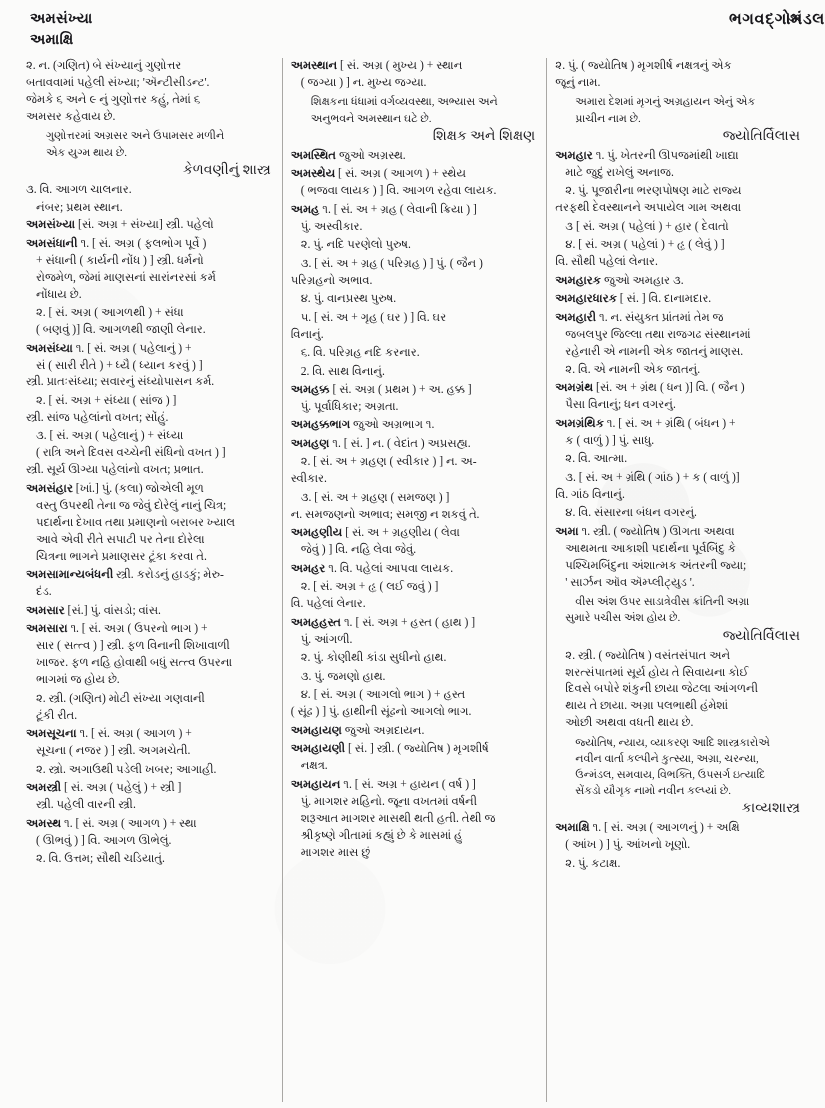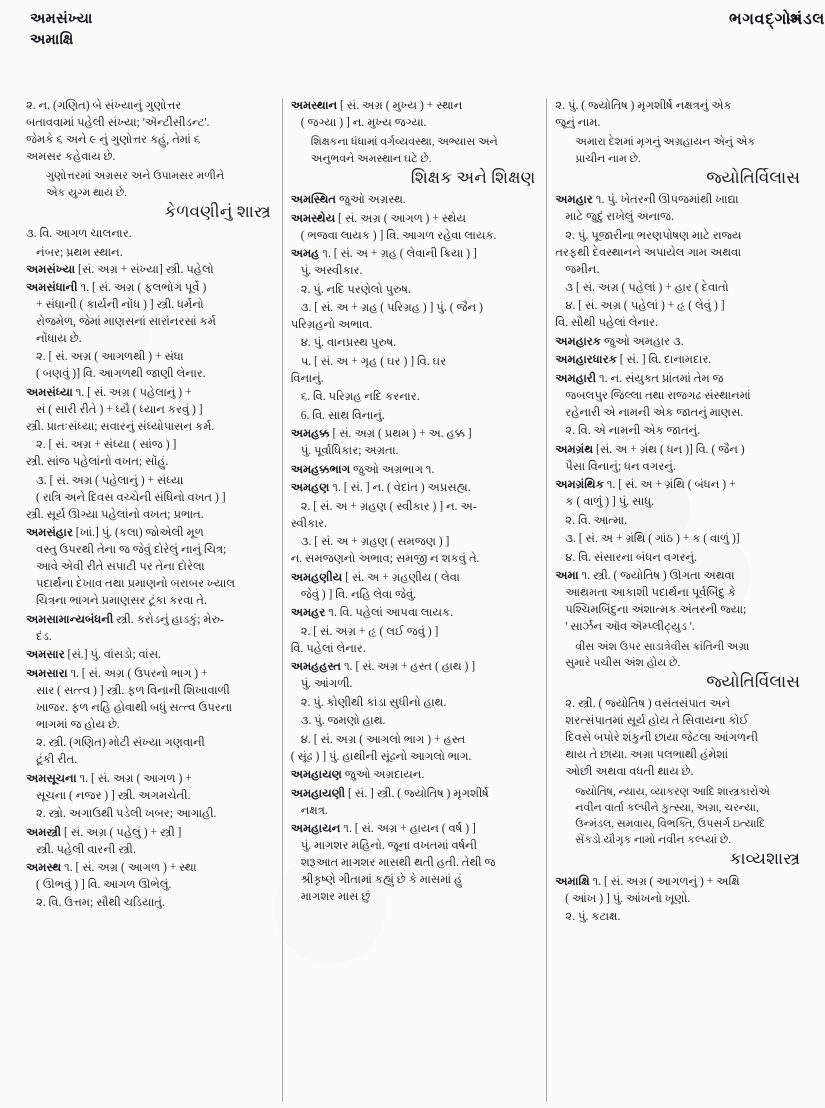--- a/index.html
+++ b/index.html
@@ -64,21 +64,20 @@
 
   
   .body-cols {
     position: absolute;
     left: 18px;
     right: 14px;
     top: 58px;
     bottom: 6px;
     display: flex;
     align-items: stretch;
-    margin-top: 40px;
   }
   .col {
     position: relative;
     flex: 1 1 0;
     padding: 0 9px 0 8px;
     box-sizing: border-box;
     font-size: 11.6px;
     line-height: 1.465;
     color: #1b1a1e;
     overflow: hidden;
@@ -93,21 +92,21 @@
     overflow: visible;
   }
   .hw { font-weight: bold; }
   .ind1 { padding-left: 10px; }
   .ind2 { padding-left: 20px; }
   .quote {
     font-size: 11px;
   }
   .src {
     text-align: right;
-    font-size: 17px;
+    font-size: 14px;
     padding-right: 2px;
   }
 </style>
 </head>
 <body>
 
 <div class="page">
 
   <div class="head">
     <div class="head-left">
@@ -158,22 +157,22 @@
           <div class="ln">સ્ત્રી. સાંજ પહેલાંનો વખત; સોંહું.</div>
         </div>
         <div class="entry">
           <div class="ln ind1">૩. [ સં. અગ્ર ( પહેલાનું ) + સંધ્યા</div>
           <div class="ln ind1">( રાત્રિ અને દિવસ વચ્ચેની સંધિનો વખત ) ]</div>
           <div class="ln">સ્ત્રી. સૂર્ય ઊગ્યા પહેલાંનો વખત; પ્રભાત.</div>
         </div>
         <div class="entry">
           <div class="ln"><span class="hw">અમસંહાર</span> [ખાં.] પું. (કલા) જોએલી મૂળ</div>
           <div class="ln ind1">વસ્તુ ઉપરથી તેના જ જેવું દોરેલું નાનું ચિત્ર;</div>
+          <div class="ln ind1">પદાર્થના દેખાવ તથા પ્રમાણનો બરાબર ખ્યાલ</div>
           <div class="ln ind1">આવે એવી રીતે સપાટી પર તેના દોરેલા</div>
-          <div class="ln ind1">પદાર્થના દેખાવ તથા પ્રમાણનો બરાબર ખ્યાલ</div>
           <div class="ln ind1">ચિત્રના ભાગને પ્રમાણસર ટૂંકા કરવા તે.</div>
         </div>
         <div class="entry">
           <div class="ln"><span class="hw">અમસામાન્યબંધની</span> સ્ત્રી. કરોડનું હાડકું; મેરુ-</div>
           <div class="ln ind1">દંડ.</div>
         </div>
         <div class="entry">
           <div class="ln"><span class="hw">અમસાર</span> [સં.] પું. વાંસડો; વાંસ.</div>
         </div>
         <div class="entry">
@@ -237,21 +236,21 @@
           <div class="ln ind1">૪. પું. વાનપ્રસ્થ પુરુષ.</div>
         </div>
         <div class="entry">
           <div class="ln ind1">૫. [ સં. અ + ગૃહ ( ઘર ) ] વિ. ઘર</div>
           <div class="ln">વિનાનું.</div>
         </div>
         <div class="entry">
           <div class="ln ind1">૬. વિ. પરિગ્રહ નદિ કરનાર.</div>
         </div>
         <div class="entry">
-          <div class="ln ind1">6. વિ. સાથ વિનાનું.</div>
+          <div class="ln ind1">2. વિ. સાથ વિનાનું.</div>
         </div>
         <div class="entry">
           <div class="ln"><span class="hw">અમહક્ક</span> [ સં. અગ્ર ( પ્રથમ ) + અ. હક્ક ]</div>
           <div class="ln ind1">પું. પૂર્વાધિકાર; અગ્રતા.</div>
         </div>
         <div class="entry">
           <div class="ln"><span class="hw">અમહક્કભાગ</span> જુઓ અગ્રભાગ ૧.</div>
         </div>
         <div class="entry">
           <div class="ln"><span class="hw">અમહણ</span> ૧. [ સં. ] ન. ( વેદાંત ) અપ્રસહ્ય.</div>
@@ -314,21 +313,20 @@
           <div class="ln ind2 quote">પ્રાચીન નામ છે.</div>
           <div class="ln src">જ્યોતિર્વિલાસ</div>
         </div>
         <div class="entry">
           <div class="ln"><span class="hw">અમહાર</span> ૧. પું. ખેતરની ઊપજમાંથી ખાદ્યા</div>
           <div class="ln ind1">માટે જુદું રાખેલું અનાજ.</div>
         </div>
         <div class="entry">
           <div class="ln ind1">૨. પું. પૂજારીના ભરણપોષણ માટે રાજ્ય</div>
           <div class="ln">તરફથી દેવસ્થાનને અપાયેલ ગામ અથવા</div>
-          <div class="ln ind1">જમીન.</div>
         </div>
         <div class="entry">
           <div class="ln ind1">૩ [ સં. અગ્ર ( પહેલાં ) + હાર ( દેવાતો</div>
         </div>
         <div class="entry">
           <div class="ln ind1">૪. [ સં. અગ્ર ( પહેલાં ) + હૃ ( લેવું ) ]</div>
           <div class="ln">વિ. સૌથી પહેલાં લેનાર.</div>
         </div>
         <div class="entry">
           <div class="ln"><span class="hw">અમહારક</span> જુઓ અમહાર ૩.</div>
@@ -350,20 +348,21 @@
         </div>
         <div class="entry">
           <div class="ln"><span class="hw">અમગ્રંથિક</span> ૧. [ સં. અ + ગ્રંથિ ( બંધન ) +</div>
           <div class="ln ind1">ક ( વાળું ) ] પું. સાધુ.</div>
         </div>
         <div class="entry">
           <div class="ln ind1">૨. વિ. આત્મા.</div>
         </div>
         <div class="entry">
           <div class="ln ind1">૩. [ સં. અ + ગ્રંથિ ( ગાંઠ ) + ક ( વાળું )]</div>
+          <div class="ln">વિ. ગાંઠ વિનાનું.</div>
         </div>
         <div class="entry">
           <div class="ln ind1">૪. વિ. સંસારના બંધન વગરનું.</div>
         </div>
         <div class="entry">
           <div class="ln"><span class="hw">અમા</span> ૧. સ્ત્રી. ( જ્યોતિષ ) ઊગતા અથવા</div>
           <div class="ln ind1">આથમતા આકાશી પદાર્થના પૂર્વબિંદુ કે</div>
           <div class="ln ind1">પશ્ચિમબિંદુના અંશાત્મક અંતરની જ્યા;</div>
           <div class="ln ind1">' સાર્ઝન ઑવ ઍમ્પ્લીટ્યુડ '.</div>
         </div>

